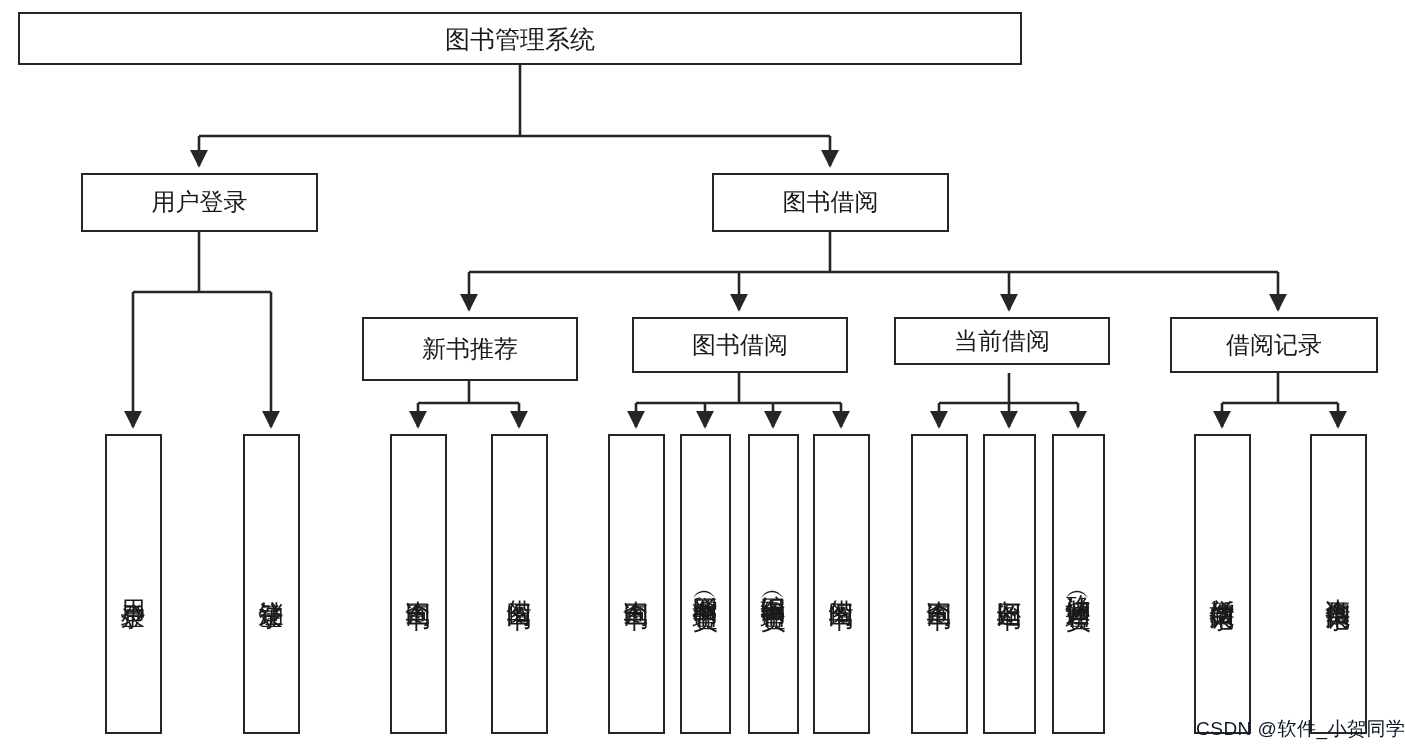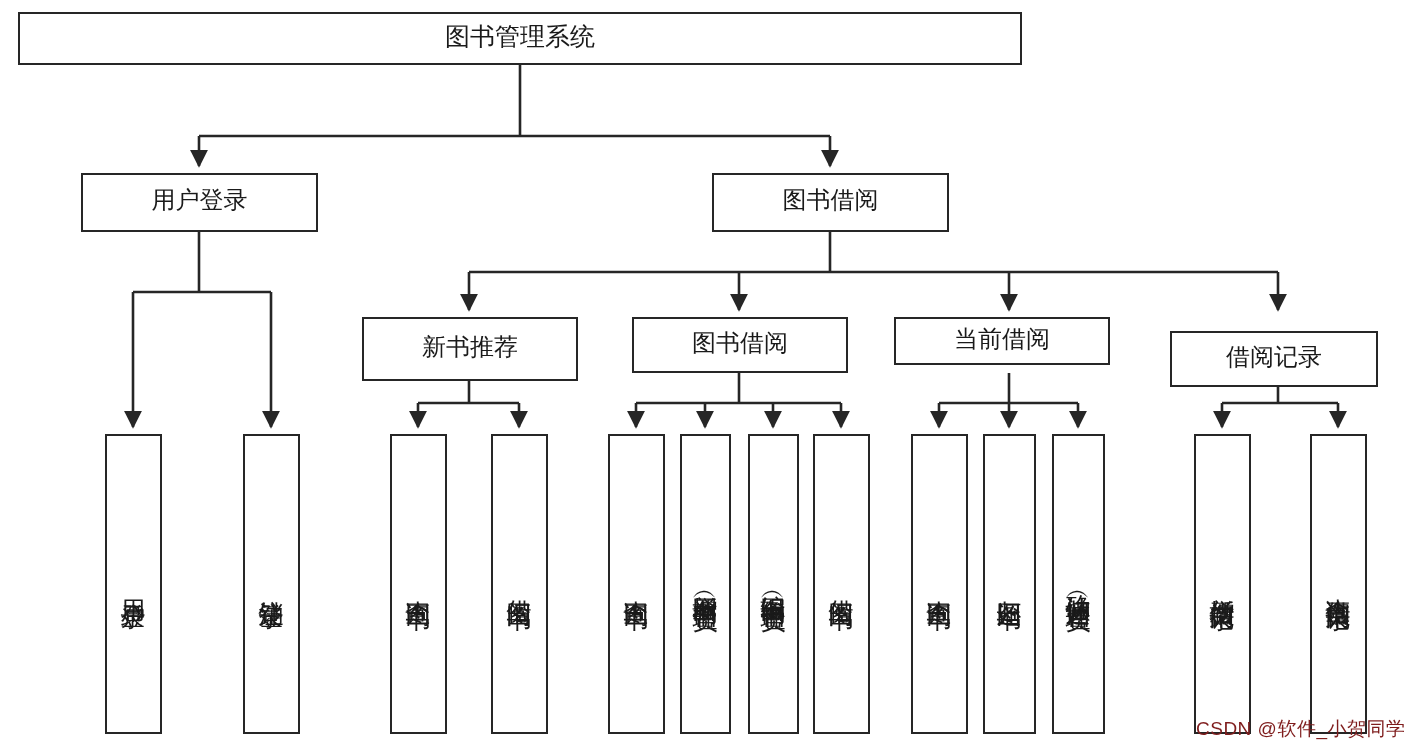--- a/index.html
+++ b/index.html
@@ -31,42 +31,41 @@
     color: #1a1a1a;
   }
   .node .label {
     display: block;
     text-align: center;
     line-height: 1.12;
     white-space: nowrap;
   }
   .node.h .label {
     font-size: 24px;
-    font-family: Liberation Mono, monospace;
   }
   .node.root .label {
     font-size: 25px;
   }
   .node.v {
     align-items: center;
     justify-content: center;
   }
   .node.v .label {
     writing-mode: vertical-rl;
     text-orientation: upright;
     font-size: 25px;
     line-height: 1.28;
     letter-spacing: 2px;
     white-space: nowrap;
     text-align: center;
   }
   .watermark {
     position: absolute;
     font-size: 19px;
-    color: #7f1d1d;
+    color: #0f172a;
     letter-spacing: 0.5px;
     white-space: nowrap;
   }
 </style>
 </head>
 <body>
 
 <div id="canvas">
 
   <svg class="edges" viewBox="0 0 1405 747" xmlns="http://www.w3.org/2000/svg">
@@ -135,21 +134,21 @@
 
   <div class="node h" style="left:362px; top:317px; width:216px; height:64px;">
     <span class="label">新书推荐</span>
   </div>
   <div class="node h" style="left:632px; top:317px; width:216px; height:56px;">
     <span class="label">图书借阅</span>
   </div>
   <div class="node h" style="left:894px; top:317px; width:216px; height:48px;">
     <span class="label">当前借阅</span>
   </div>
-  <div class="node h" style="left:1170px; top:331px; width:208px; height:56px;align-items:center;">
+  <div class="node h" style="left:1170px; top:317px; width:208px; height:56px;align-items:center;">
     <span class="label">借阅记录</span>
   </div>
 
   <div class="node v" style="left:105px; top:434px; width:57px; height:300px;">
     <span class="label">用户登录</span>
   </div>
   <div class="node v" style="left:243px; top:434px; width:57px; height:300px;">
     <span class="label">注销登录</span>
   </div>
 

